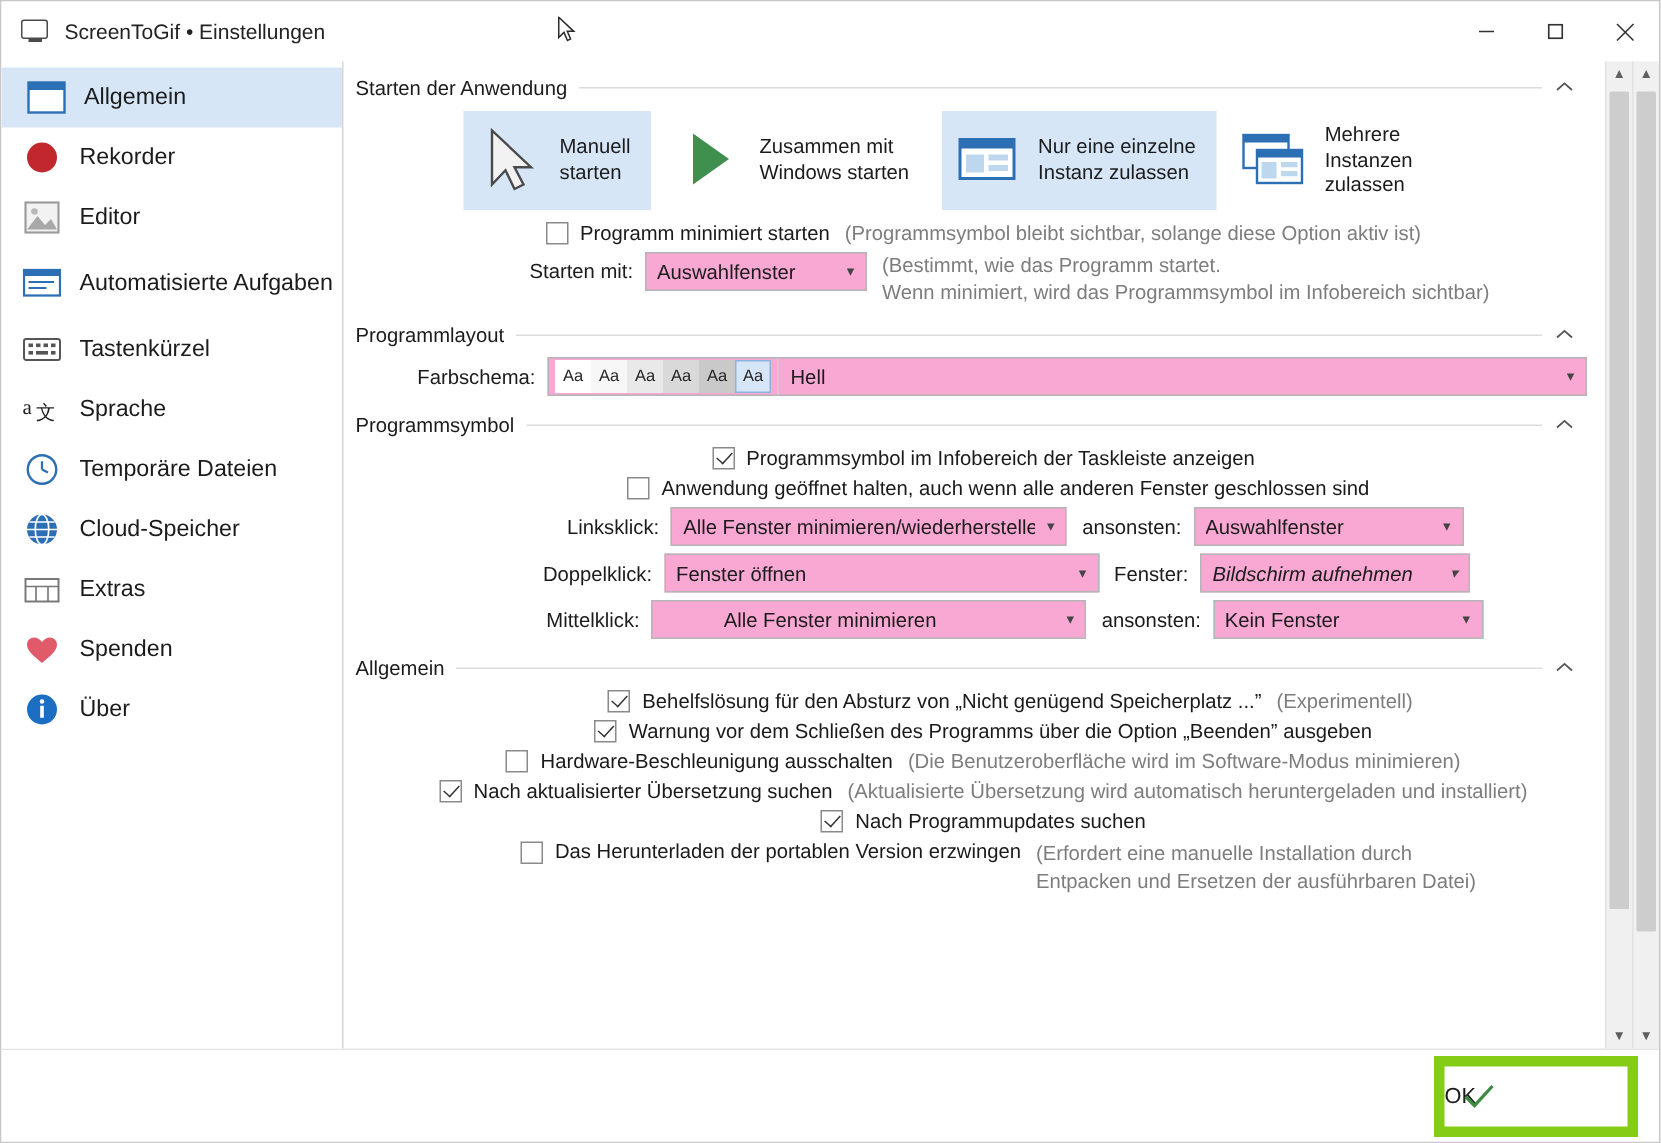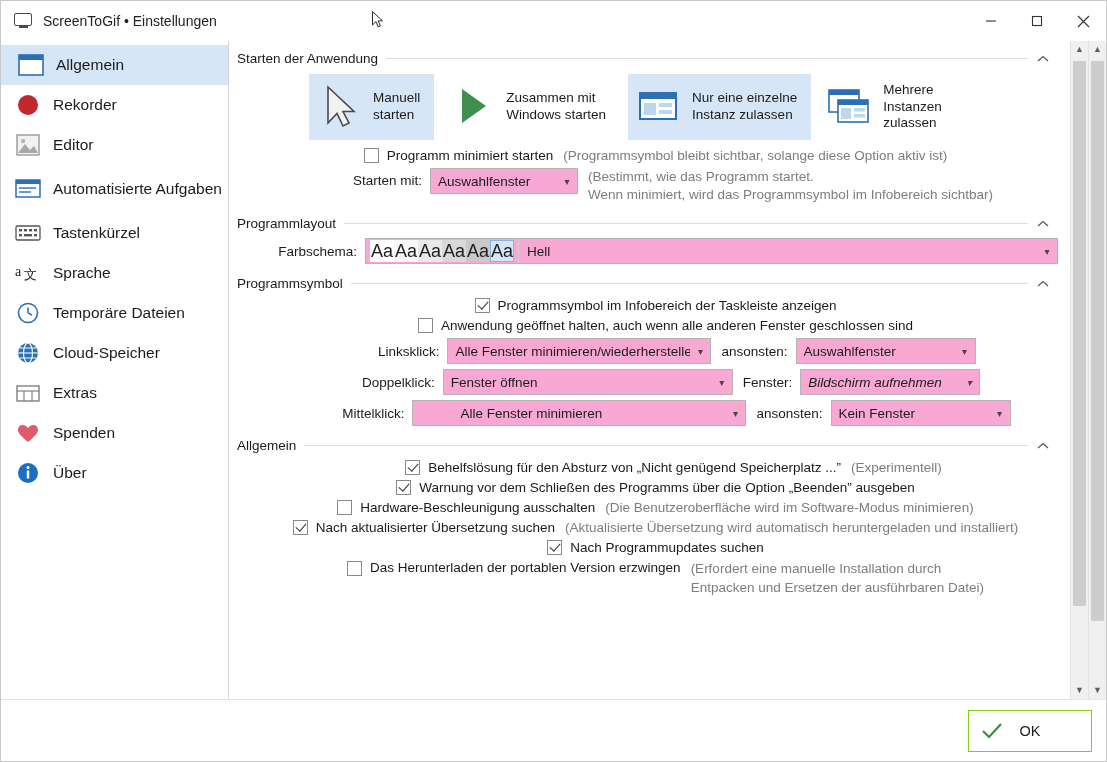--- a/index.html
+++ b/index.html
@@ -268,21 +268,21 @@
     border-right: 1px solid #cfcfcf;
     padding-right: 4px;
     margin-right: 8px;
   }
   .sw {
     width: 24px;
     height: 22px;
     display: flex;
     align-items: center;
     justify-content: center;
-    font-size: 18px;
+    font-size: 11px;
     box-sizing: border-box;
   }
 
   
   .vscroll {
     width: 17px;
     flex: none;
     background: #f0f0f0;
     border-left: 1px solid #e2e2e2;
     position: relative;
@@ -310,25 +310,25 @@
     border-top: 1px solid #e4e4e4;
     display: flex;
     align-items: center;
     justify-content: flex-end;
     padding-right: 14px;
     box-sizing: border-box;
   }
   .ok-btn {
     width: 122px;
     height: 40px;
-    border: 1px solid #84cc16;
+    border: 7px solid #84cc16;
     background: #fff;
     display: flex;
     align-items: center;
-    justify-content: center;
+    justify-content: flex-start;
     font-size: 14.5px;
     cursor: default;
     position: relative;
   }
   .ok-check {
     position: absolute;
     left: 12px;
     top: 11px;
   }
 </style>
@@ -663,21 +663,21 @@
             </span>
             <span style="margin:0 8px 0 10px;">Fenster:</span>
             <span class="combo" style="width:180px;font-style:italic;">
               <span class="cval">Bildschirm aufnehmen</span>
               <span class="carrow">▾</span>
             </span>
           </div>
 
           <div class="row" style="margin-left:16px;">
             <span class="lbl-right" style="width:104px;margin-right:8px;">Mittelklick:</span>
-            <span class="combo" style="width:334px;padding-left:47px;">
+            <span class="combo" style="width:290px;padding-left:47px;">
               <span class="cval">Alle Fenster minimieren</span>
               <span class="carrow">▾</span>
             </span>
             <span style="margin:0 8px 0 10px;">ansonsten:</span>
             <span class="combo" style="width:180px;">
               <span class="cval">Kein Fenster</span>
               <span class="carrow">▾</span>
             </span>
           </div>
         </div>

